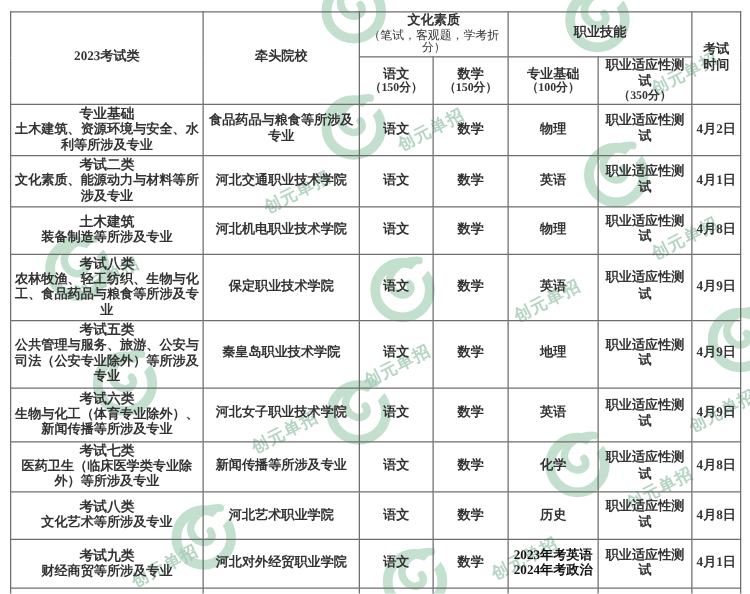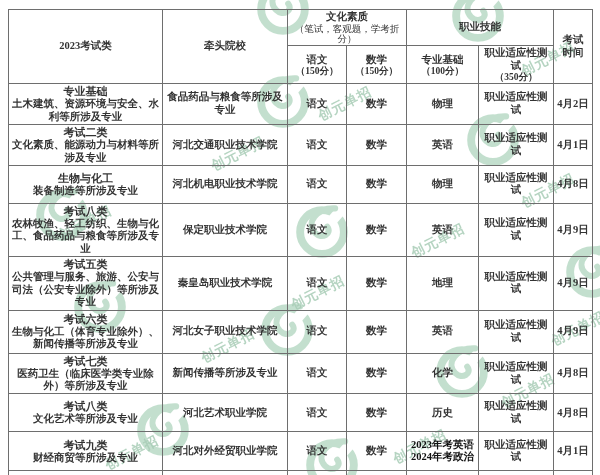--- a/index.html
+++ b/index.html
@@ -186,21 +186,21 @@
         </td>
         <td>河北交通职业技术学院</td>
         <td>语文</td>
         <td>数学</td>
         <td>英语</td>
         <td>职业适应性测试</td>
         <td class="timecell">4月1日</td>
       </tr>
       <tr style="height:38px">
         <td>
-          <div class="cat-title">生物与化工</div>
+          <div class="cat-title">土木建筑</div>
           <div class="cat-majors">装备制造等所涉及专业</div>
         </td>
         <td>河北机电职业技术学院</td>
         <td>语文</td>
         <td>数学</td>
         <td>物理</td>
         <td>职业适应性测试</td>
         <td class="timecell">4月8日</td>
       </tr>
       <tr style="height:48px">

